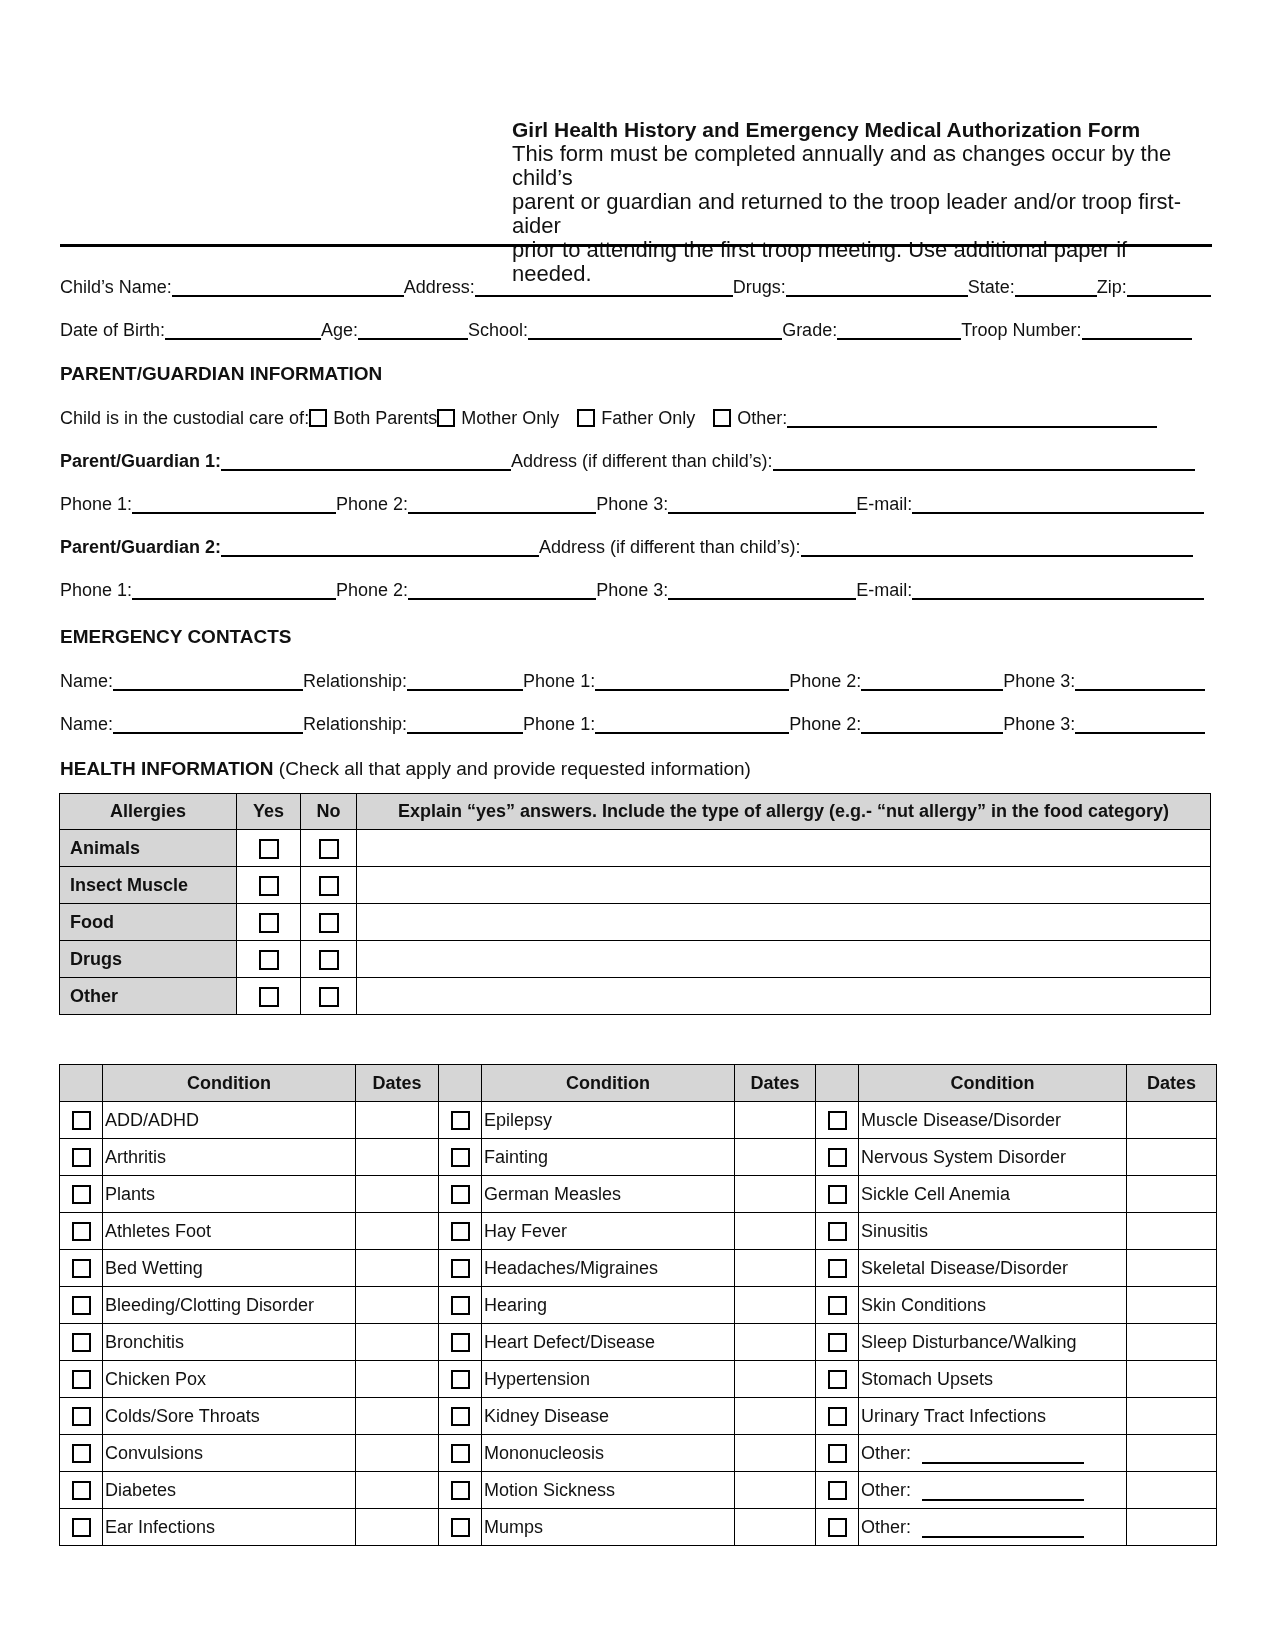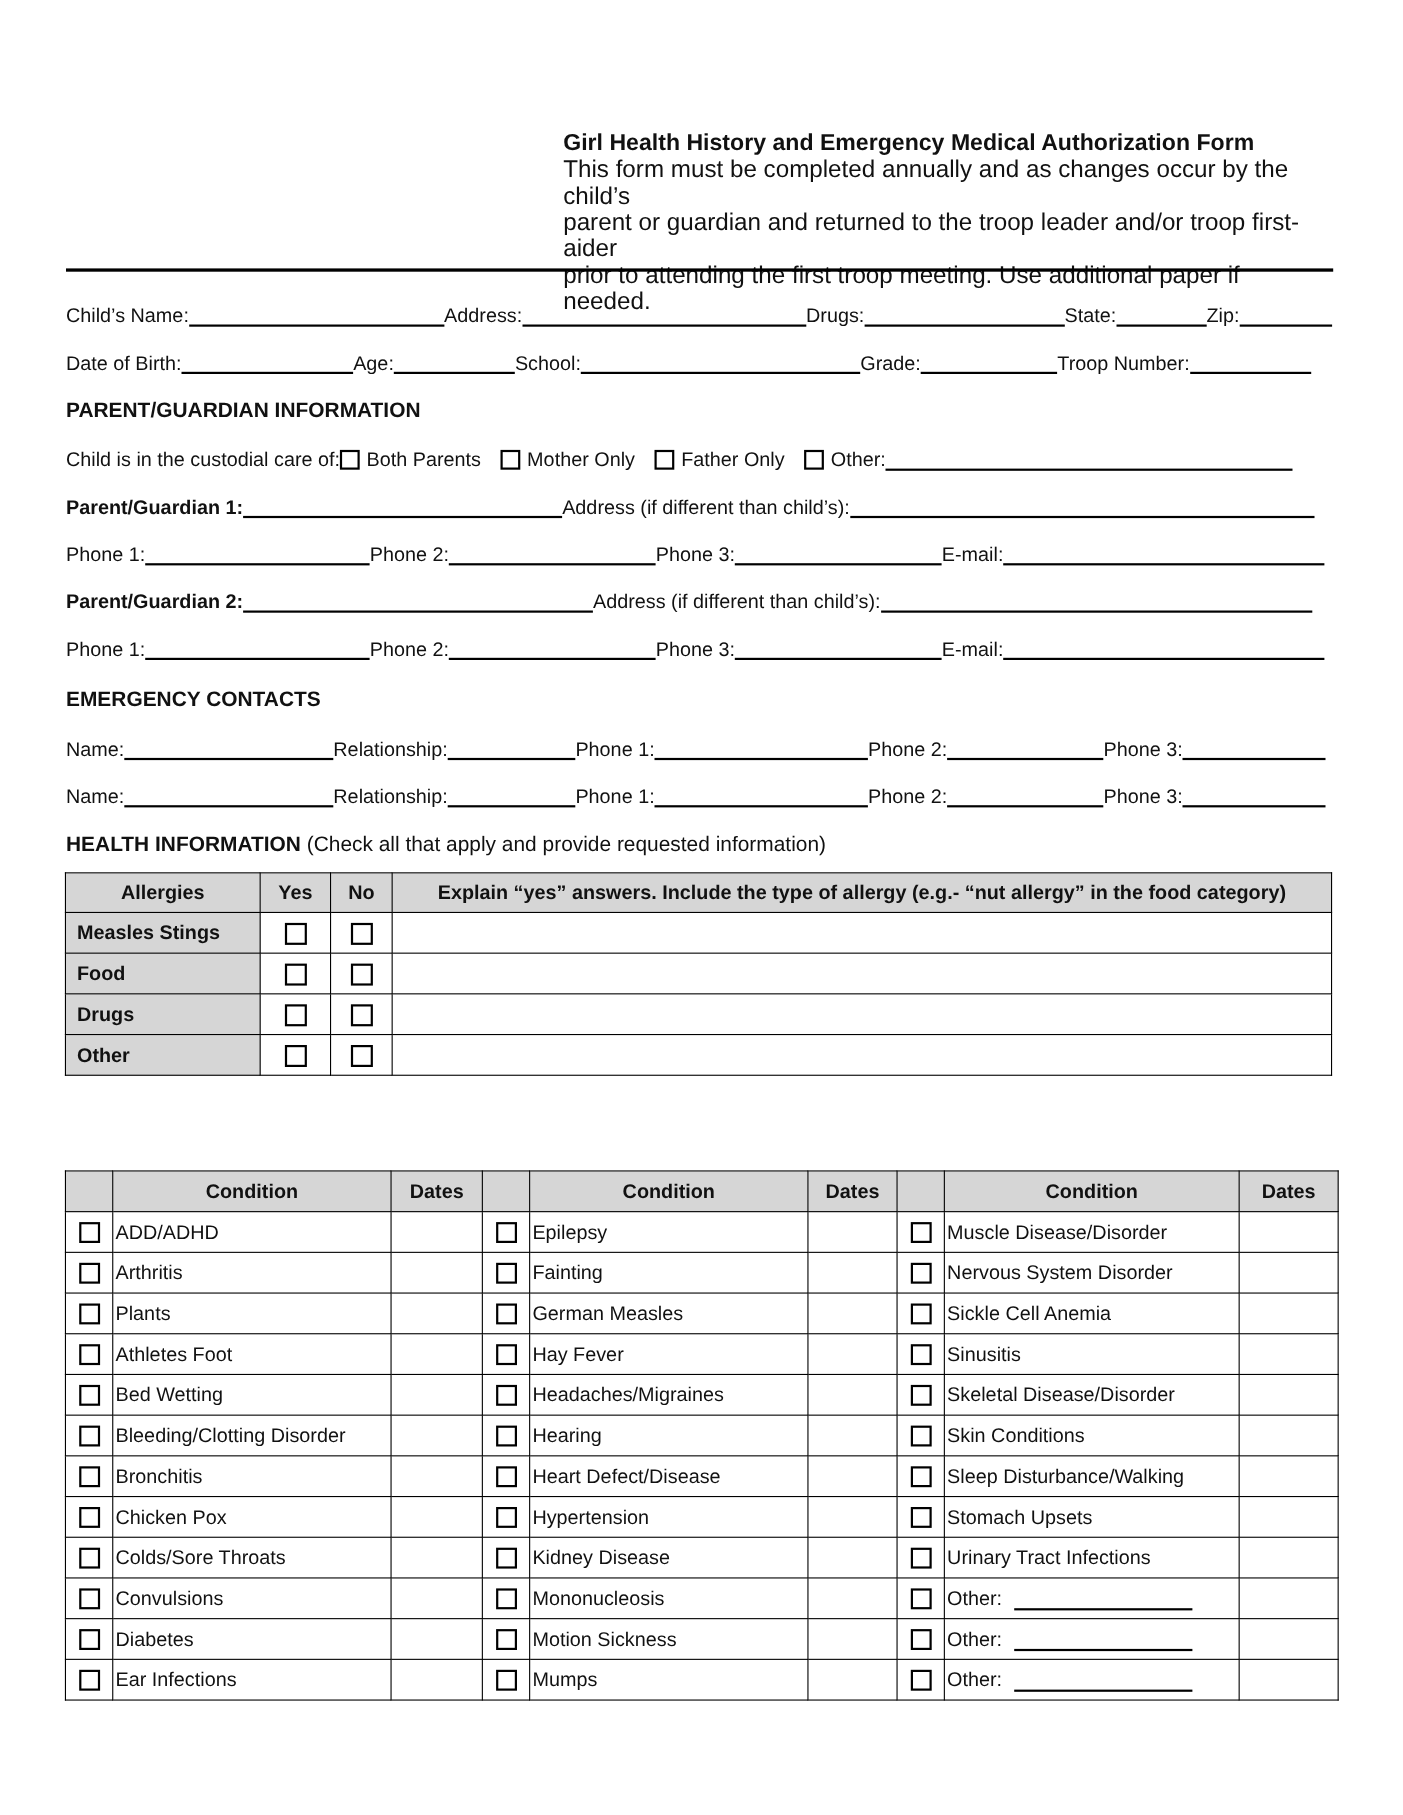--- a/index.html
+++ b/index.html
@@ -66,21 +66,21 @@
   <span class="line" style="width:124px"></span>
   <span class="lbl">Troop Number: </span>
   <span class="line" style="width:110px"></span>
 </div>
 
 <div class="section" style="top:363px">PARENT/GUARDIAN INFORMATION</div>
 
 <div class="row" style="top:405px">
   <span class="lbl">Child is in the custodial care of: </span>
   <span class="cb"></span>
-  <span class="lbl" style="margin-right:18px">Both Parents</span>
+  <span class="lbl" style="">Both Parents</span>
   <span class="cb"></span>
   <span class="lbl" style="margin-right:18px">Mother Only</span>
   <span class="cb"></span>
   <span class="lbl" style="margin-right:18px">Father Only</span>
   <span class="cb"></span>
   <span class="lbl">Other: </span>
   <span class="line" style="width:370px"></span>
 </div>
 
 <div class="row" style="top:448px">
@@ -152,21 +152,27 @@
   <thead>
     <tr>
       <th style="width:177px">Allergies</th>
       <th style="width:64px">Yes</th>
       <th style="width:56px">No</th>
       <th>Explain “yes” answers. Include the type of allergy (e.g.- “nut allergy” in the food category)</th>
     </tr>
   </thead>
   <tbody id="allergy-body">
       <tr>
-        <td class="name">Measles Stings</td>
+        <td class="name">Animals</td>
+        <td class="c"><span class="cb"></span></td>
+        <td class="c"><span class="cb"></span></td>
+        <td></td>
+      </tr>
+      <tr>
+        <td class="name">Insect Muscle</td>
         <td class="c"><span class="cb"></span></td>
         <td class="c"><span class="cb"></span></td>
         <td></td>
       </tr>
       <tr>
         <td class="name">Food</td>
         <td class="c"><span class="cb"></span></td>
         <td class="c"><span class="cb"></span></td>
         <td></td>
       </tr>

